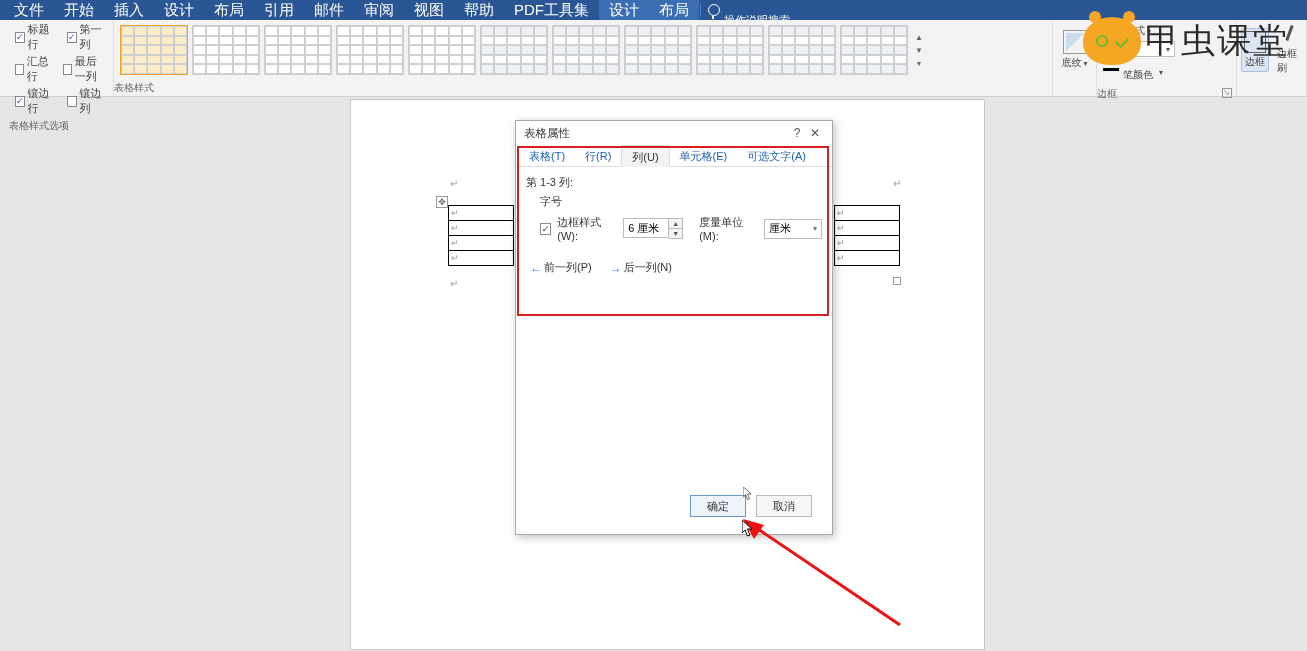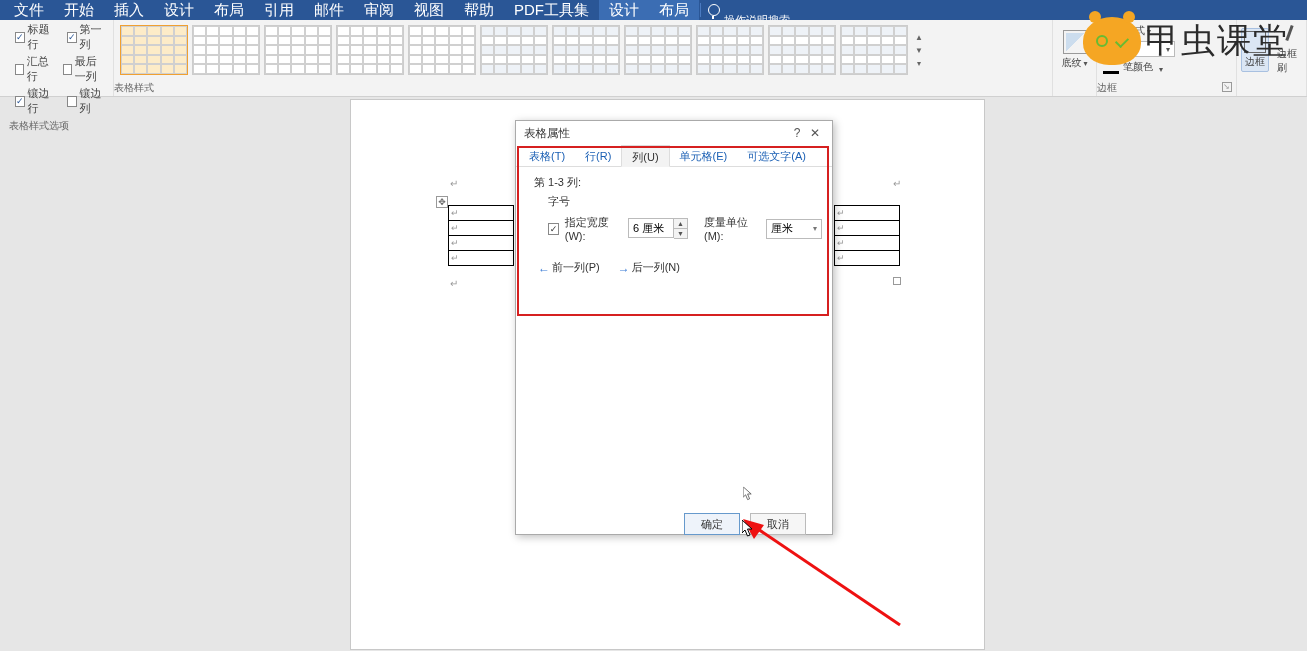--- a/index.html
+++ b/index.html
@@ -42,21 +42,21 @@
 .shade-group .head { flex-direction: column; justify-content: center; align-items: center; }
 .shade-ico { width: 24px; height: 24px; border: 1px solid #999; position: relative; }
 .shade-ico::after { content: ""; position: absolute; inset: 2px; background: linear-gradient(135deg, #cde 0 50%, transparent 50%); }
 .shade-label { font-size: 10px; color: #444; margin-top: 2px; }
 .dd-arrow { font-size: 8px; color: #555; margin-left: 2px; }
 
 .border-group { width: 140px; }
 .border-group .head { flex-direction: column; align-items: flex-start; padding: 4px 6px; gap: 3px; }
 .bd-style-btn { font-size: 10.5px; color: #444; display: flex; align-items: center; cursor: pointer; }
 .bd-thick { width: 72px; height: 16px; border: 1px solid #bbb; background: #fff; font-size: 10px; display: flex; align-items: center; padding: 0 4px; justify-content: space-between; }
-.pen-color { display: flex; align-items: flex-end; gap: 4px; }
+.pen-color { display: flex; align-items: flex-start; gap: 4px; margin-top: 8px; }
 .pen-sw { width: 16px; height: 3px; background: #000; display: inline-block; }
 .pen-label { font-size: 10px; color: #444; }
 
 .border-btns { width: 70px; }
 .border-btns .head { justify-content: center; gap: 8px; padding: 0 4px; }
 .bbtn { display: flex; flex-direction: column; align-items: center; font-size: 10px; color: #444; cursor: pointer; }
 .bbtn .ico { width: 22px; height: 22px; border: 1.5px solid #666; margin-bottom: 2px; }
 .bbtn.sel { background: #dbe6f4; border: 1px solid #a8c0e0; padding: 2px; border-radius: 2px; }
 .bbtn .brush { width: 22px; height: 22px; position: relative; }
 .bbtn .brush::before { content: ""; position: absolute; width: 3px; height: 16px; background: #555; left: 9px; top: 0; transform: rotate(20deg); }
@@ -84,38 +84,38 @@
 .resize-handle { position: absolute; width: 8px; height: 8px; border: 1px solid #999; background: #fff; }
 
 
 .dlg { position: absolute; left: 515px; top: 120px; width: 318px; height: 415px; background: #fff; border: 1px solid #aaa; box-shadow: 2px 2px 8px rgba(0,0,0,.25); z-index: 10; }
 .dlg-title { height: 24px; display: flex; align-items: center; padding: 0 8px; font-size: 11.5px; color: #333; }
 .dlg-title .sp { flex: 1; }
 .dlg-title .help, .dlg-title .close { width: 18px; text-align: center; color: #555; font-size: 12px; cursor: pointer; }
 .dlg-tabs { display: flex; height: 22px; border-bottom: 1px solid #ddd; padding-left: 3px; }
 .dlg-tabs .dtab { font-size: 11px; color: #1a5fb4; padding: 0 10px; line-height: 22px; cursor: pointer; }
 .dlg-tabs .dtab.active { color: #333; background: #f3f3f3; border: 1px solid #ddd; border-bottom: 1px solid #f3f3f3; margin-bottom: -1px; }
-.dlg-body { position: relative; padding: 8px 10px; height: 328px; margin-left: 8px; }
+.dlg-body { position: relative; padding: 8px 10px; height: 328px; }
 .dlg-body .rowlabel { font-size: 11px; color: #333; }
 .dlg-body .sub { margin-left: 14px; margin-top: 4px; font-size: 11px; color: #333; }
 .field-row { display: flex; align-items: center; gap: 6px; margin-top: 6px; margin-left: 14px; }
 .field-row .chk2 { width: 12px; height: 12px; border: 1px solid #888; background: #fff; display: inline-flex; align-items: center; justify-content: center; font-size: 9px; color: #333; }
 .field-row .chk2::after { content: "✓"; }
 .field-row label { font-size: 11px; color: #333; }
 .spin { display: flex; align-items: stretch; }
 .spin input { width: 46px; height: 20px; border: 1px solid #bbb; font-size: 11px; padding: 0 4px; }
 .spin .btns { width: 14px; display: flex; flex-direction: column; border: 1px solid #bbb; border-left: none; }
 .spin .btns div { flex: 1; font-size: 7px; text-align: center; line-height: 9px; color: #555; background: #f3f3f3; cursor: pointer; }
 .spin .btns div:first-child { border-bottom: 1px solid #bbb; }
 .select { width: 62px; height: 20px; border: 1px solid #bbb; font-size: 11px; padding: 0 4px; display: flex; align-items: center; justify-content: space-between; background: #fff; }
 .select .ar { font-size: 8px; color: #777; }
 .navbtns { display: flex; gap: 10px; margin-top: 16px; }
 .navbtn { display: flex; align-items: center; gap: 2px; font-size: 11px; color: #333; cursor: pointer; padding: 2px 4px; }
 .navbtn .arl { color: #3a7bd5; font-size: 12px; }
-.dlg-foot { height: 40px; display: flex; justify-content: flex-end; align-items: flex-end; gap: 10px; padding-right: 26px; }
+.dlg-foot { height: 40px; display: flex; justify-content: flex-end; align-items: flex-start; gap: 10px; padding-right: 20px; }
 .dlg-foot button { width: 56px; height: 22px; border: 1px solid #bbb; background: #f6f6f6; font-size: 11px; color: #333; cursor: pointer; }
 .dlg-foot button.primary { border: 1px solid #6699cc; background: #eef3fa; }
 
 
 .redbox { position: absolute; border: 2.5px solid #d62020; pointer-events: none; z-index: 20; }
 
 
 .cursor-icon { position: absolute; width: 12px; height: 18px; z-index: 30; }
 .cursor-icon svg { width: 100%; height: 100%; }
 
@@ -685,21 +685,21 @@
     <div class="dtab">行(R)</div>
     <div class="dtab active">列(U)</div>
     <div class="dtab">单元格(E)</div>
     <div class="dtab">可选文字(A)</div>
   </div>
   <div class="dlg-body">
     <div class="rowlabel">第 1-3 列:</div>
     <div class="sub">字号</div>
     <div class="field-row">
       <span class="chk2"></span>
-      <label>指定宽度(W):</label>
+      <label>边框样式(W):</label>
       <div class="spin">
         <input value="6 厘米" style="">
         <div class="btns">
             <div>▲</div>
             <div>▼</div>
           </div>
       </div>
       <label style="margin-left:10px;">度量单位(M):</label>
       <div class="select">
           <span>厘米</span>

